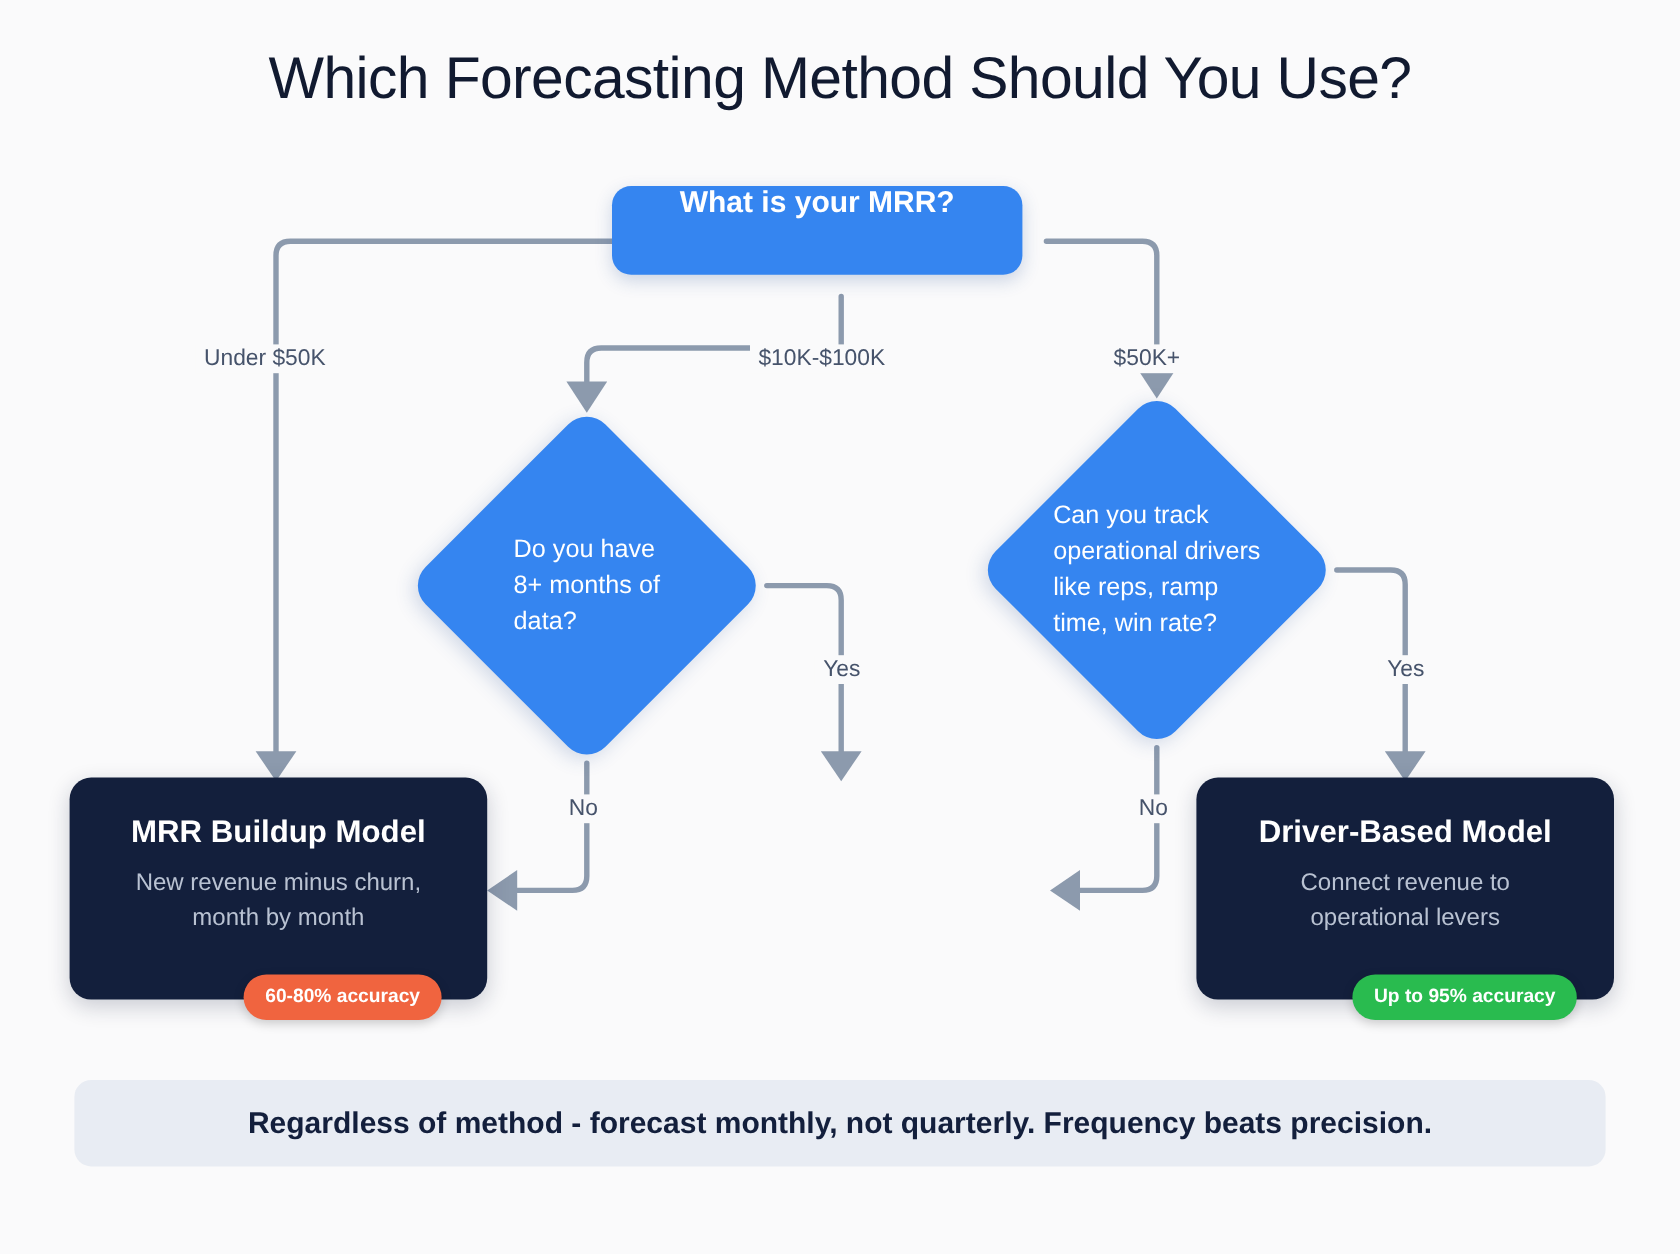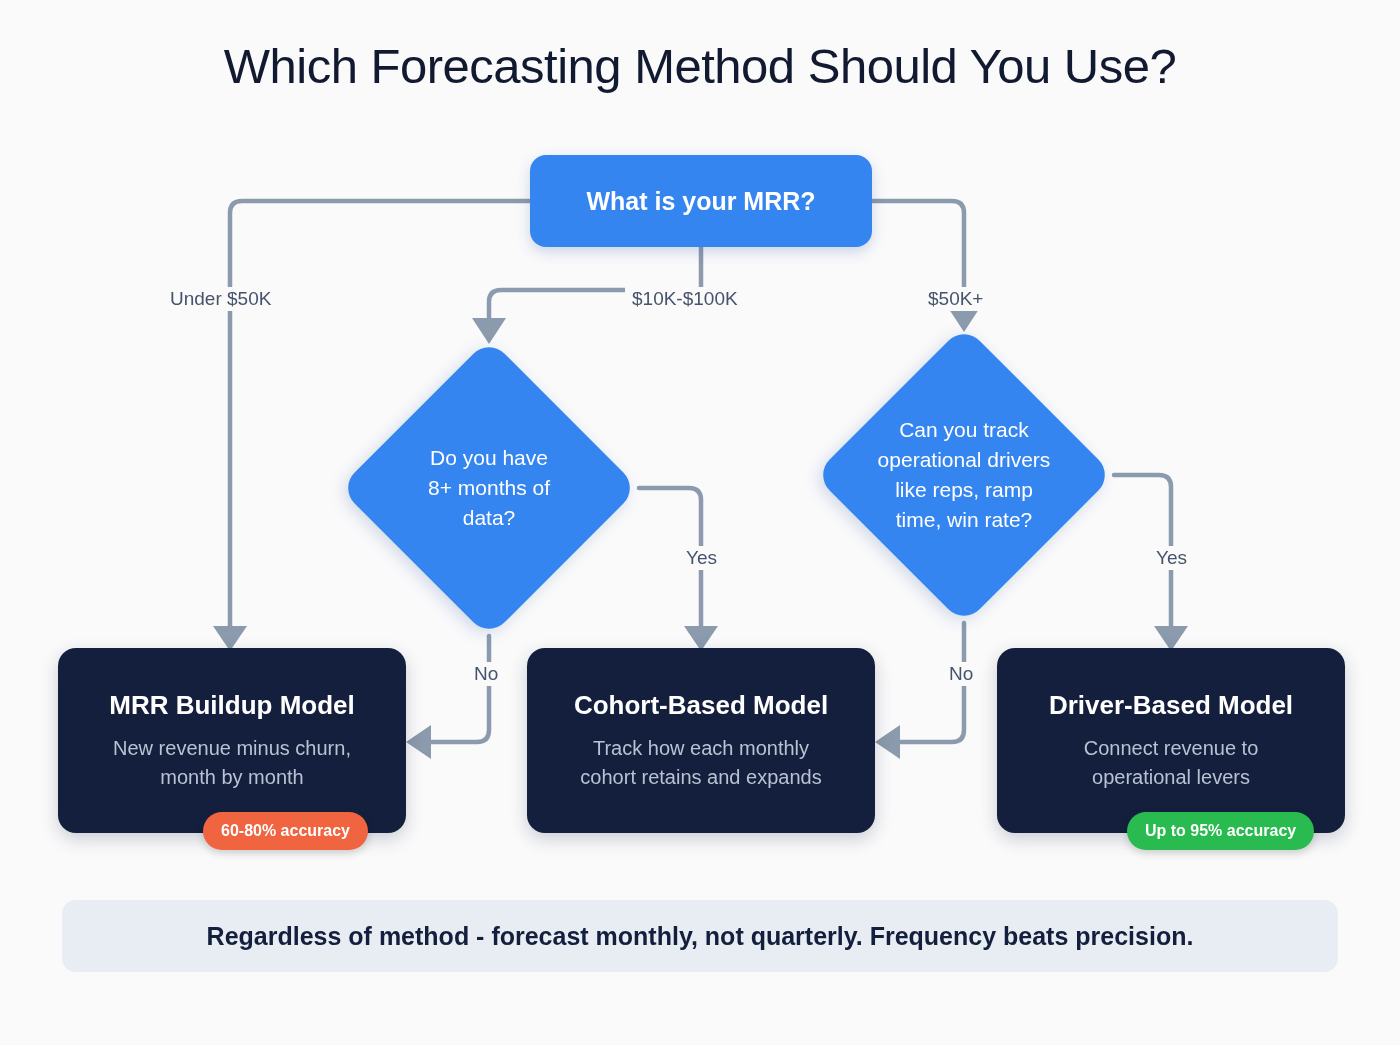--- a/index.html
+++ b/index.html
@@ -56,29 +56,28 @@
     font-size: 19px;
     color: #46536b;
     background: #fafafb;
     padding: 1px 7px;
     white-space: nowrap;
   }
 
   
   .root-node {
     position: absolute;
-    left: 530px;
+    left: 510px;
     top: 155px;
     width: 342px;
-    height: 92px;
+    height: 74px;
     background: #3585f0;
     border-radius: 16px;
     box-shadow: 0 5px 14px rgba(40,80,150,0.22);
     display: flex;
-    align-items: center;
     justify-content: center;
     color: #ffffff;
     font-size: 25px;
     font-weight: bold;
   }
 
   
   .diamond {
     position: absolute;
     width: 300px;
@@ -97,39 +96,38 @@
   }
   .diamond .dtext {
     position: absolute;
     left: 26px;
     top: 0;
     width: 248px;
     height: 300px;
     display: flex;
     align-items: center;
     justify-content: center;
-    text-align: center;
     color: #ffffff;
     font-size: 21px;
     line-height: 1.42;
     white-space: pre-line;
   }
   #diamond-left  { left: 339px; top: 338px; }
   #diamond-right { left: 814px; top: 325px; }
 
   
   .card {
     position: absolute;
     width: 348px;
     height: 185px;
     background: #131f3c;
     border-radius: 18px;
     box-shadow: 0 6px 18px rgba(20,30,60,0.20);
     color: #ffffff;
-    padding-top: 42px;
+    padding-top: 30px;
     box-sizing: border-box;
     text-align: center;
   }
   .card .card-title {
     font-size: 26px;
     font-weight: bold;
     line-height: 1.2;
     color: #ffffff;
   }
   .card .card-desc {
@@ -243,25 +241,20 @@
 time, win rate?</div>
   </div>
 
   <div class="card" id="card-1">
     <div class="card-title">MRR Buildup Model</div>
     <div class="card-desc">New revenue minus churn,
 month by month</div>
   </div>
   <div class="badge" id="badge-1">60-80% accuracy</div>
 
-  <div class="card" id="card-2">
-    <div class="card-title">Cohort-Based Model</div>
-    <div class="card-desc">Track how each monthly
-cohort retains and expands</div>
-  </div>
 
   <div class="card" id="card-3">
     <div class="card-title">Driver-Based Model</div>
     <div class="card-desc">Connect revenue to
 operational levers</div>
   </div>
   <div class="badge" id="badge-3">Up to 95% accuracy</div>
 
   <div class="footer-banner">
     <span>Regardless of method - forecast monthly, not quarterly. Frequency beats precision.</span>

